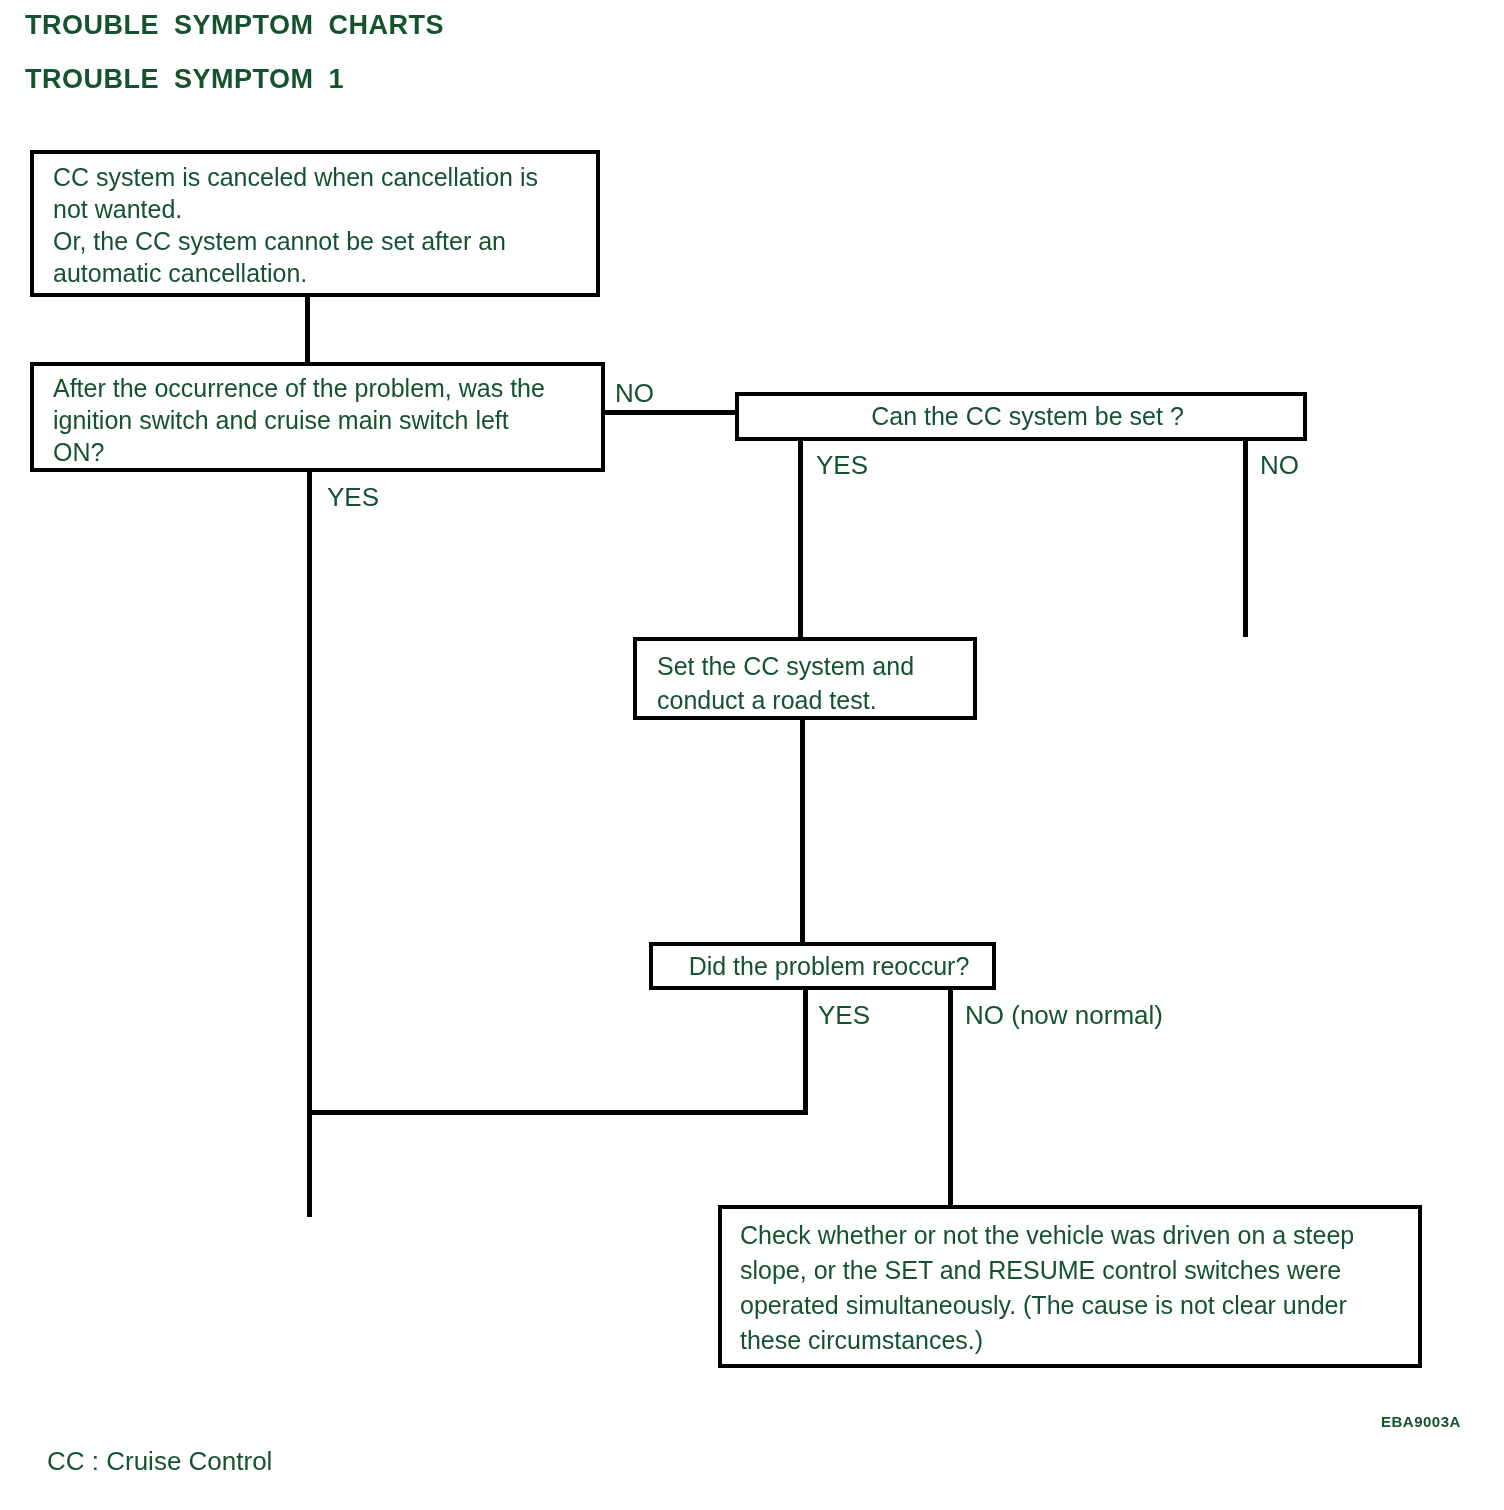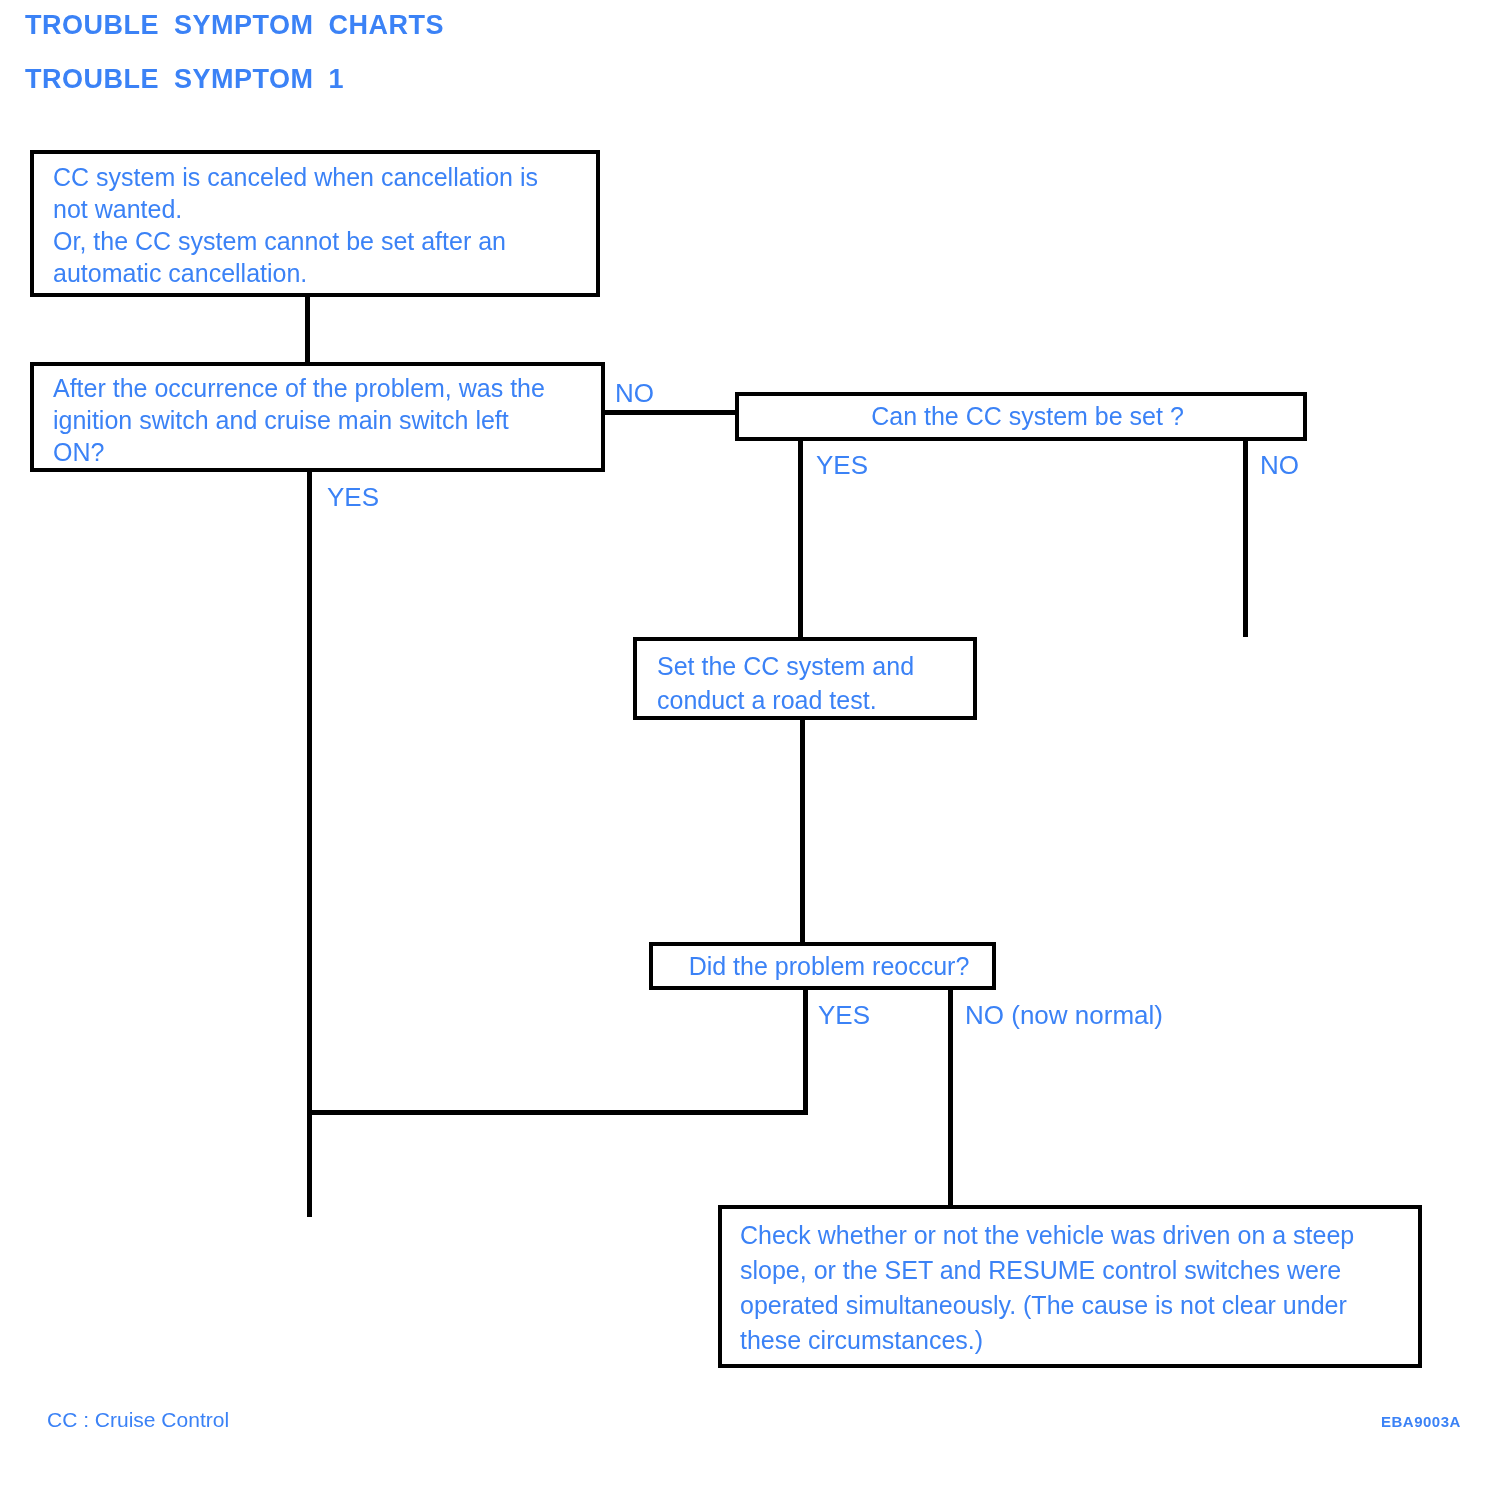--- a/index.html
+++ b/index.html
@@ -5,21 +5,21 @@
   html, body {
     margin: 0;
     padding: 0;
     background: #ffffff;
   }
   #canvas {
     position: relative;
     width: 1504px;
     height: 1510px;
     background: #ffffff;
-    color: #3b82f6;
+    color: #14532d;
     font-family: "Liberation Sans", sans-serif;
     overflow: hidden;
     border-radius: 16px;
   }
   .heading {
     position: absolute;
     font-size: 27px;
     font-weight: bold;
     letter-spacing: 0.5px;
     word-spacing: 7px;
@@ -70,22 +70,22 @@
   #conn-can-set-yes-v       { left: 798px;  top: 437px;  width: 5px;   height: 202px;}
   #conn-can-set-no-v        { left: 1243px; top: 437px;  width: 5px;   height: 200px;}
   #conn-road-test-to-reoccur{ left: 800px;  top: 718px;  width: 5px;   height: 226px;}
   #conn-reoccur-yes-v       { left: 803px;  top: 988px;  width: 5px;   height: 127px;}
   #conn-reoccur-yes-h       { left: 307px;  top: 1110px; width: 501px; height: 5px;  }
   #conn-reoccur-no-v        { left: 948px;  top: 988px;  width: 5px;   height: 219px;}
 
   #legend-note {
     position: absolute;
     left: 47px;
-    top: 1408px;
-    font-size: 21px;
+    top: 1446px;
+    font-size: 26px;
     white-space: pre;
   }
   #figure-code {
     position: absolute;
     left: 1381px;
     top: 1413px;
     font-size: 15px;
     font-weight: bold;
     letter-spacing: 0.5px;
   }

